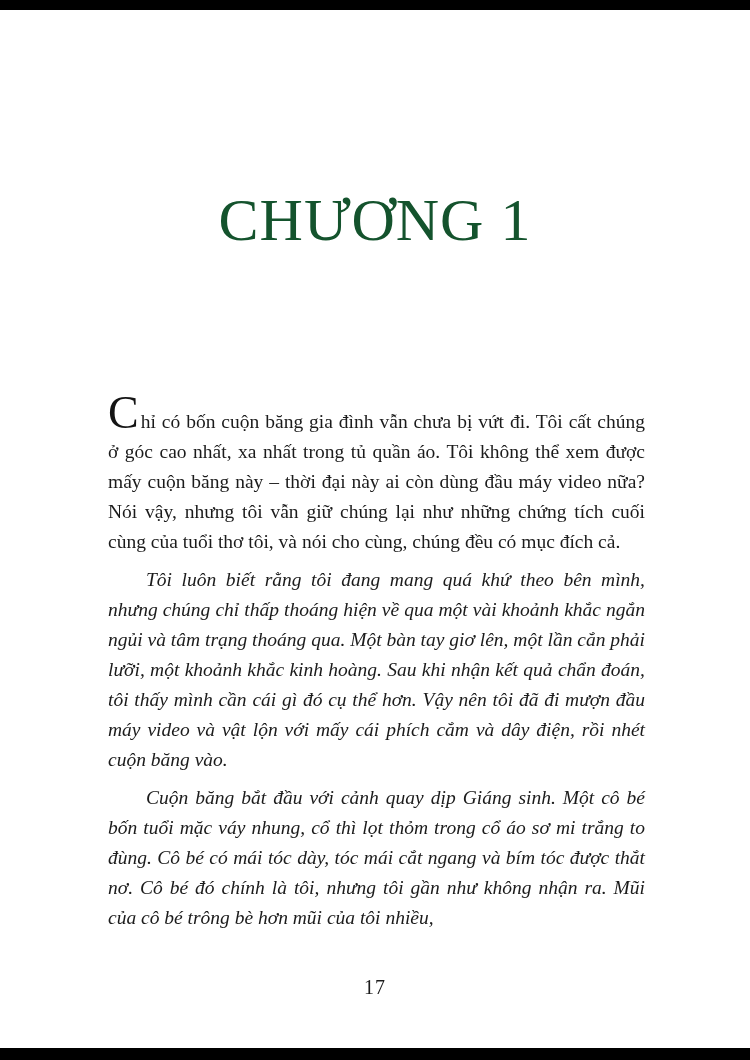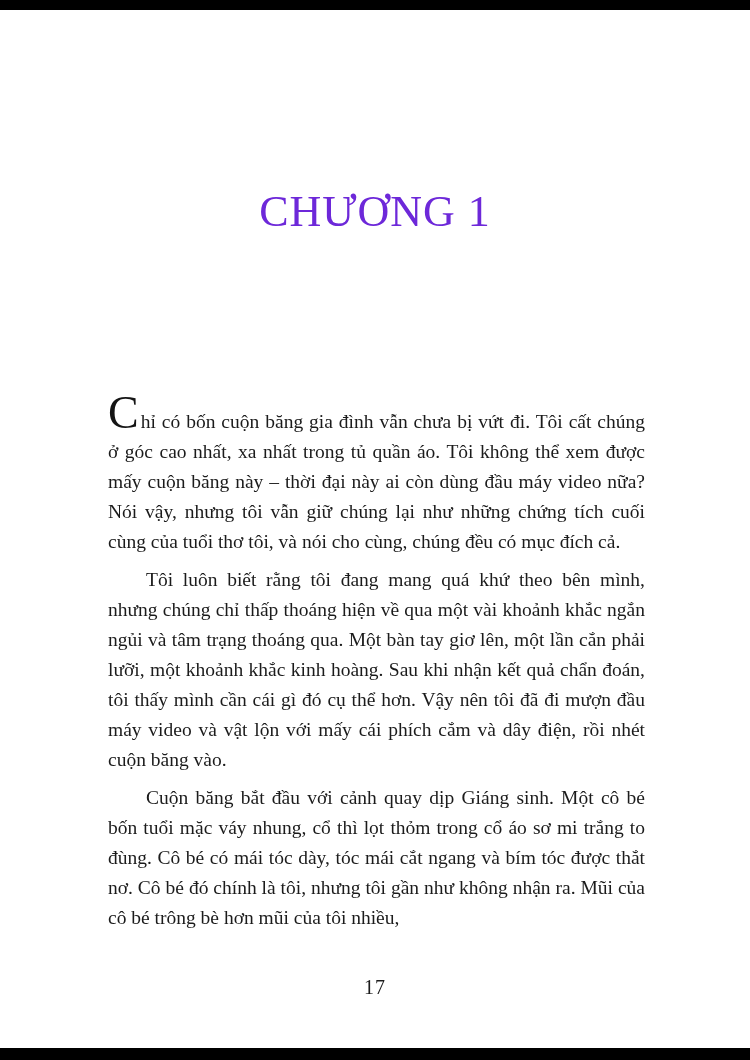--- a/index.html
+++ b/index.html
@@ -24,43 +24,44 @@
   .edge-bar.top { top: 0; height: 10px; }
   .edge-bar.bottom { bottom: 0; height: 12px; }
 
   .chapter-title {
     position: absolute;
     top: 186px;
     left: 0;
     width: 100%;
     text-align: center;
     margin: 0;
-    font-size: 44px;
+    font-size: 60px;
     font-weight: normal;
     letter-spacing: 1px;
-    color: #6d28d9;
+    color: #14532d;
     font-family: "Liberation Serif", serif;
   }
 
   .body-text {
     position: absolute;
     top: 390px;
     left: 100px;
     width: 553px;
     font-size: 19.5px;
     line-height: 30px;
     text-align: justify;
     color: #1b1b1b;
   }
   .para {
     margin: 8px;
     padding: 0;
   }
   .para.indent {
     text-indent: 38px;
+    font-style: italic;
   }
   .drop-cap {
     font-size: 46px;
     line-height: 30px;
     padding-right: 2px;
     color: #141414;
   }
 
   .page-number {
     position: absolute;

